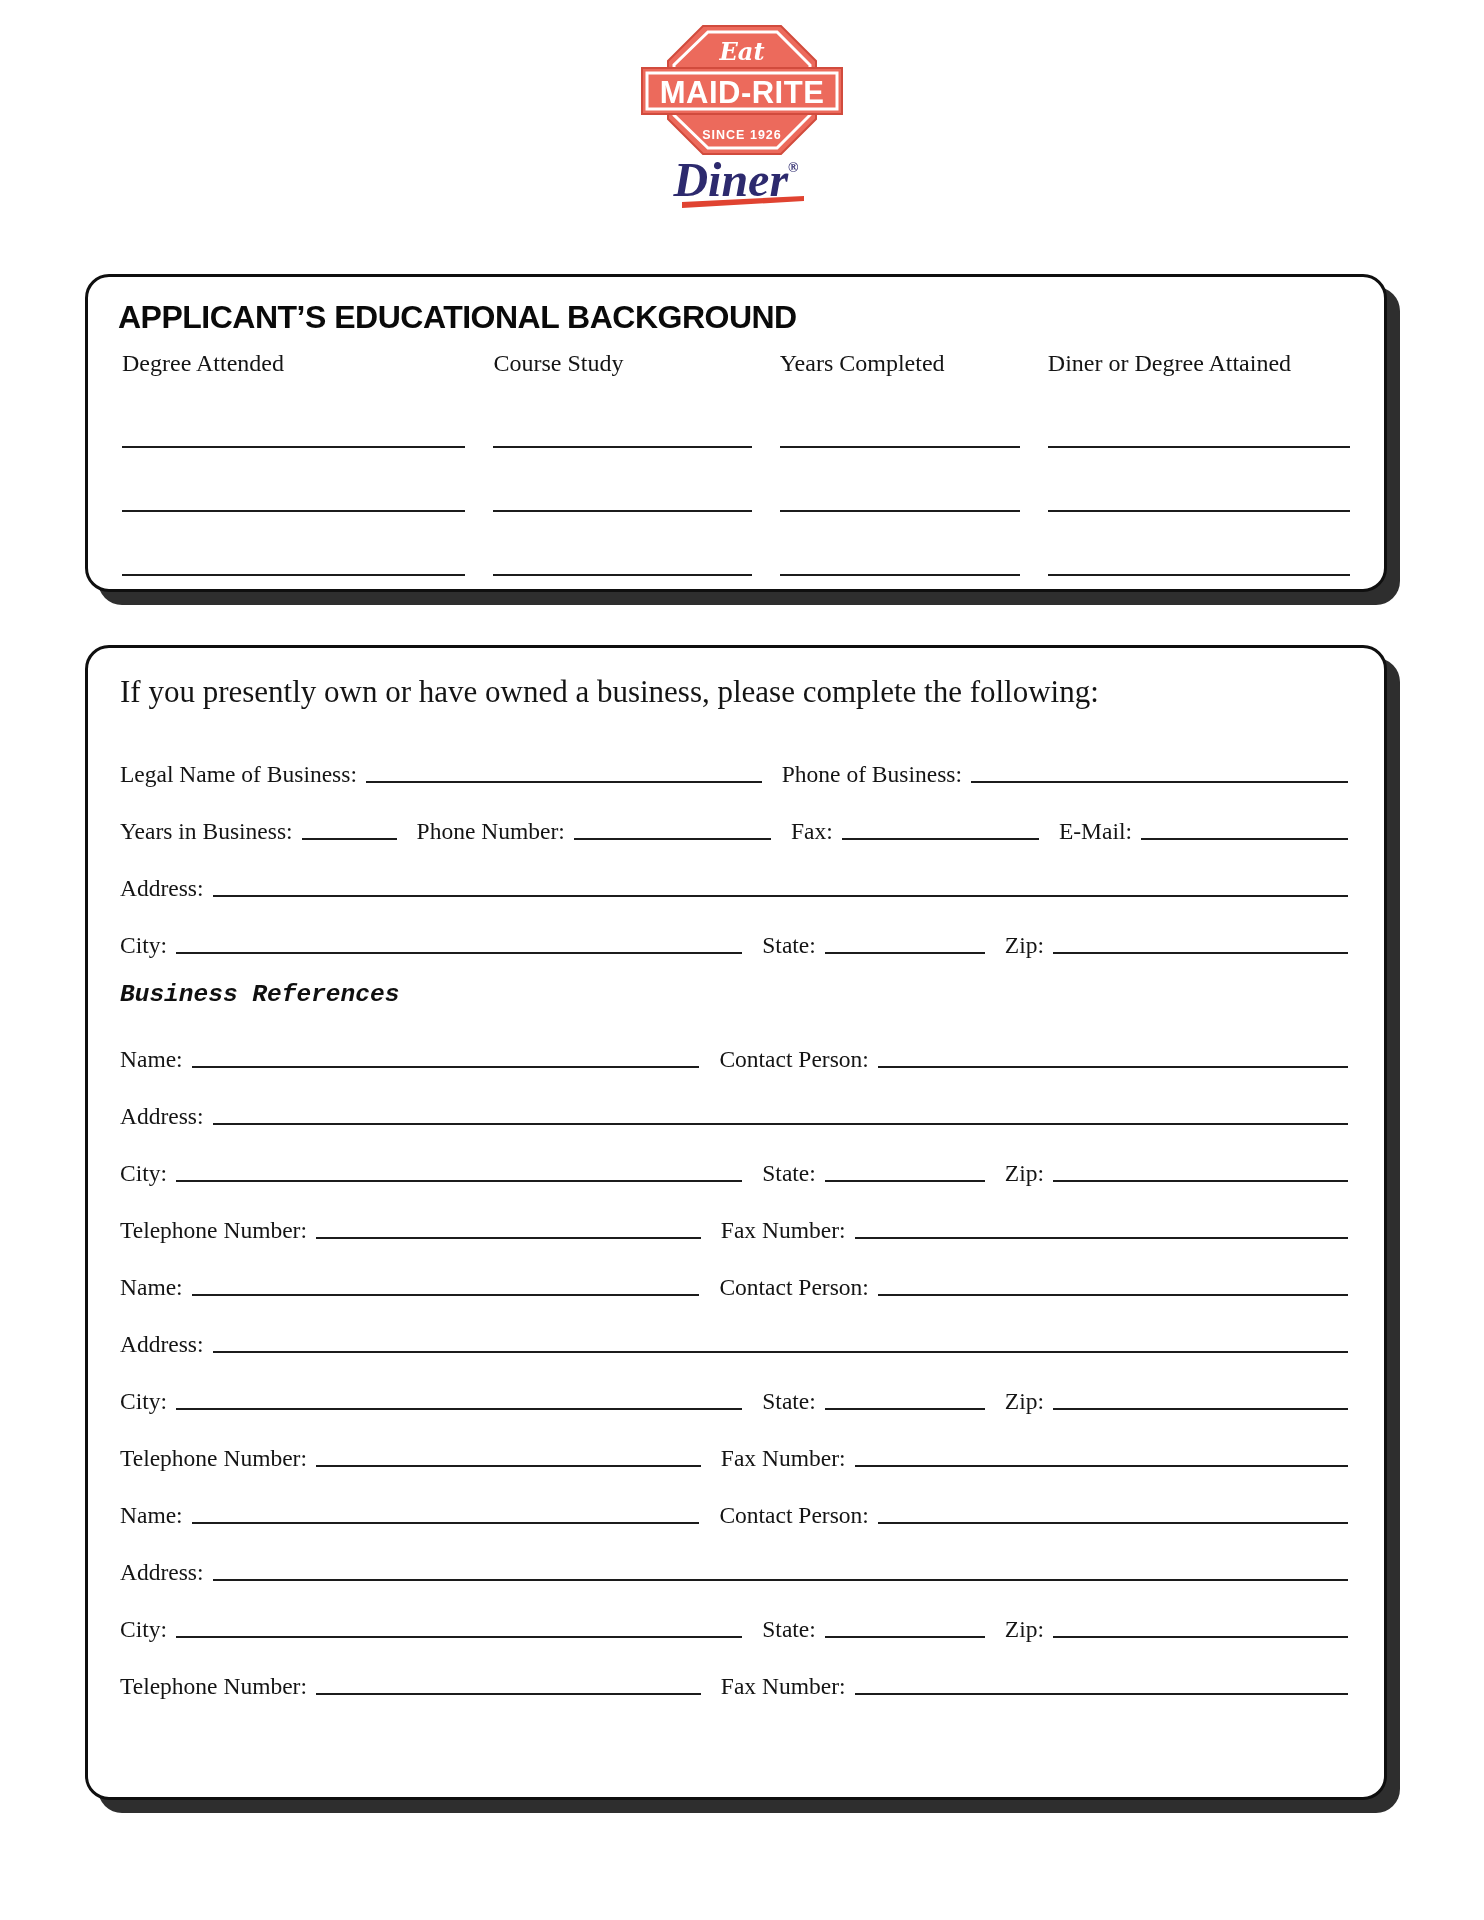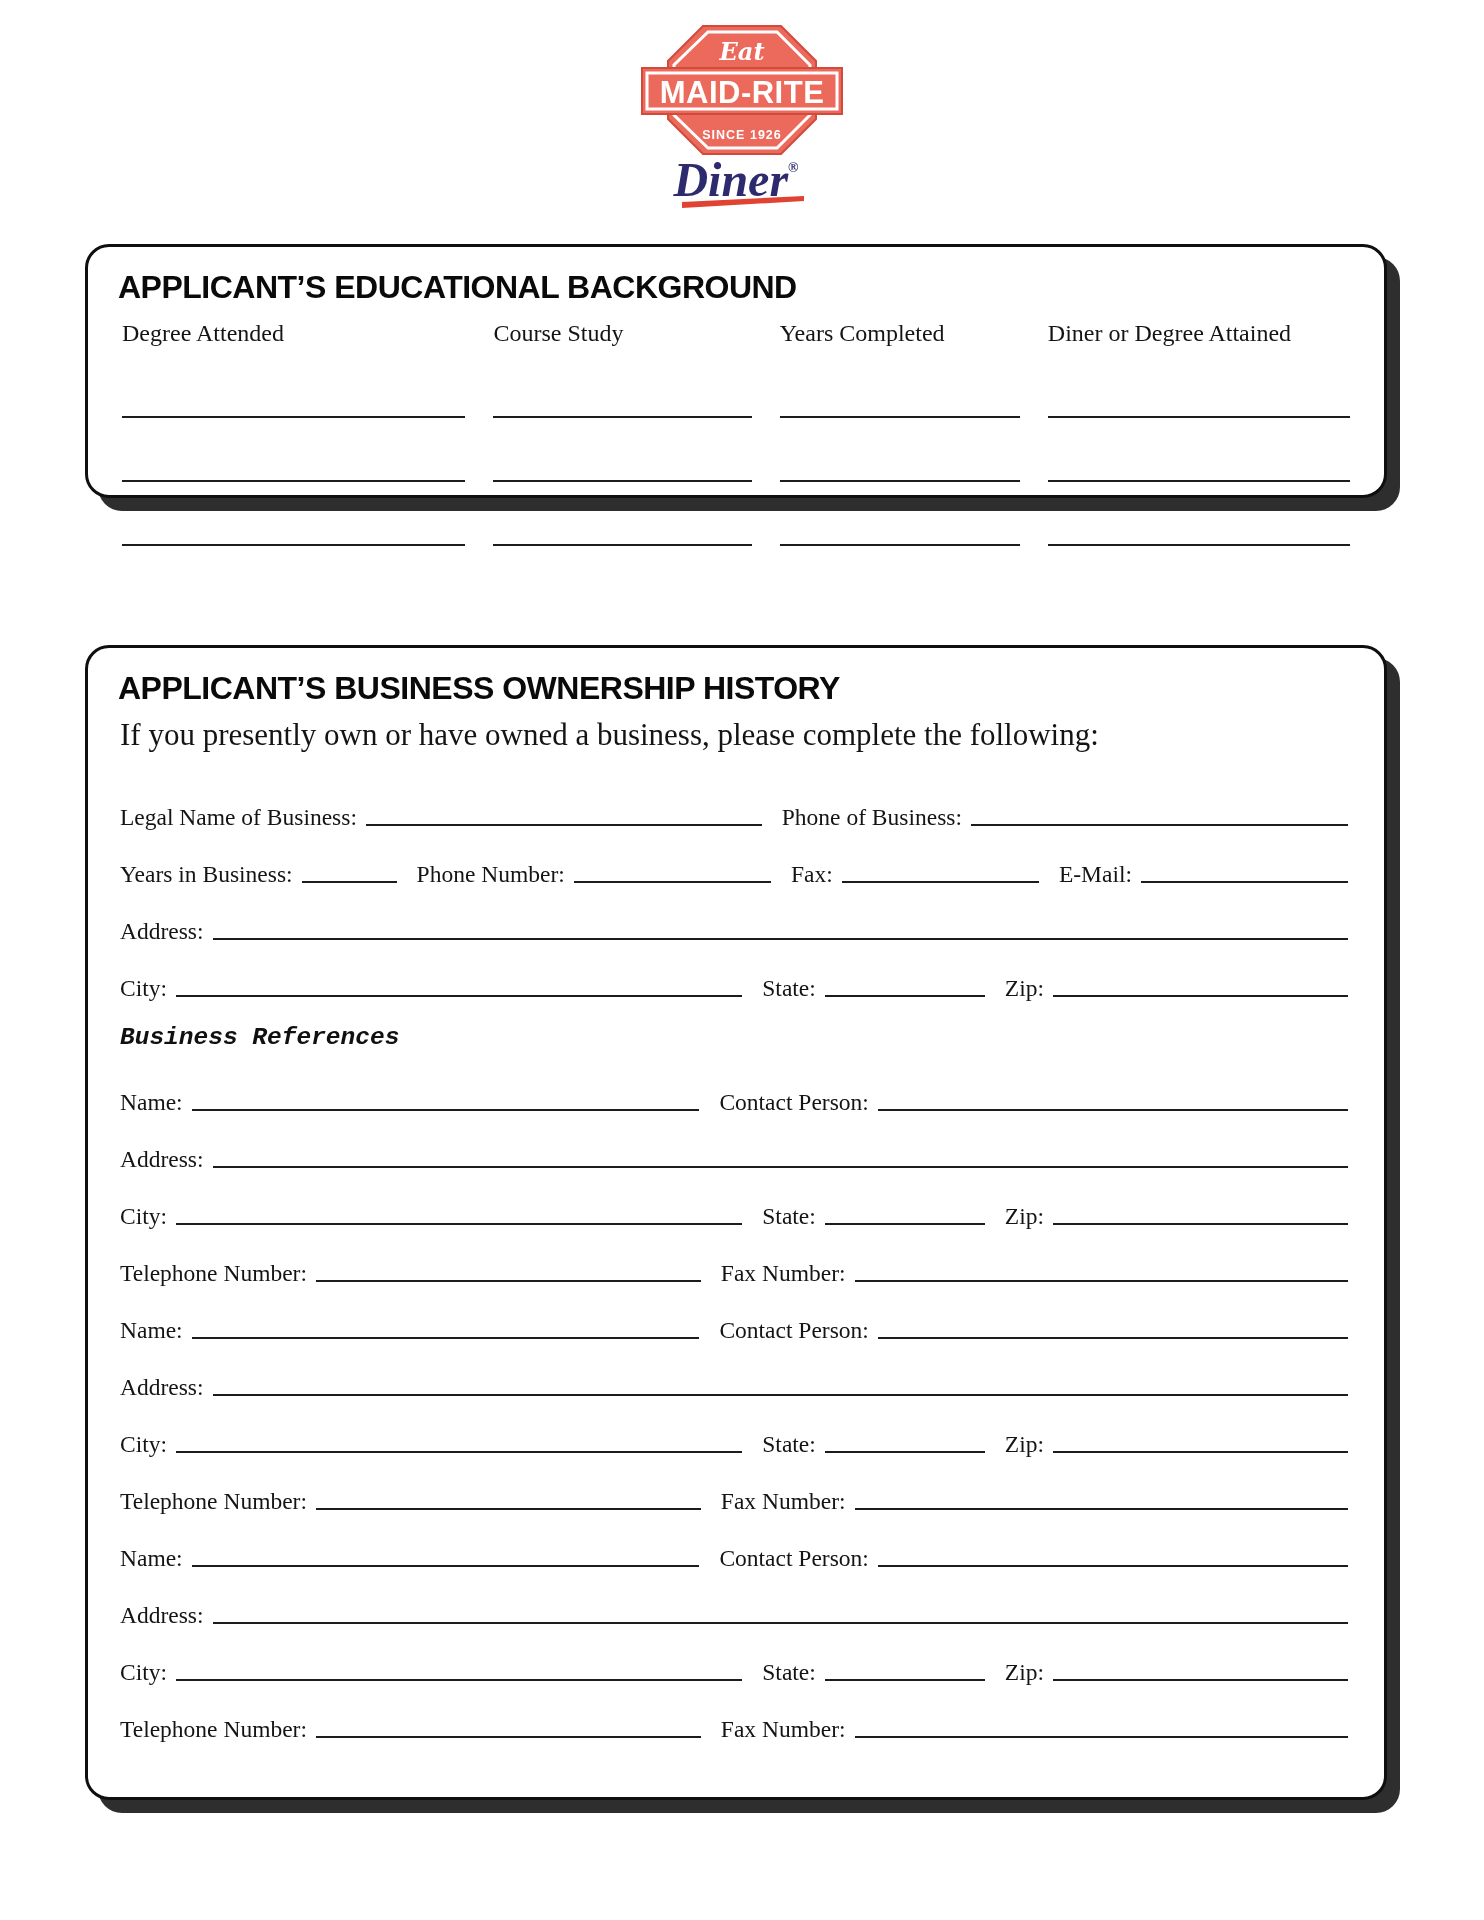--- a/index.html
+++ b/index.html
@@ -11,21 +11,21 @@
   .logo-wrap {
     position:absolute; top:22px; left:0; width:100%;
     display:flex; justify-content:center;
   }
   .panel {
     position:absolute; left:85px; width:1302px; background:#ffffff;
     border:3.5px solid #0f0f0f; border-radius:24px;
     box-shadow:13px 13px 0 #2e2e2e;
     padding:22px 30px;
   }
-  .panel-edu { top:244px; height:254px; }
+  .panel-edu { top:274px; height:318px; }
   .panel-biz { top:645px; height:1155px; }
   .panel-title {
     font-family:"Liberation Sans", sans-serif; font-weight:bold;
     font-size:32px; letter-spacing:-0.5px; color:#0a0a0a; margin-bottom:10px;
   }
   
   .edu-grid {
     display:grid;
     grid-template-columns:1.33fr 1fr 0.93fr 1.17fr;
     column-gap:28px;
@@ -90,21 +90,20 @@
     <div class="edu-ln"></div>
 
     <div class="edu-ln"></div>
     <div class="edu-ln"></div>
     <div class="edu-ln"></div>
     <div class="edu-ln"></div>
   </div>
 </section>
 
 <section class="panel panel-biz">
-  <h2 class="panel-title">APPLICANT’S BUSINESS OWNERSHIP HISTORY</h2>
   <p class="biz-intro">If you presently own or have owned a business, please complete the following:</p>
 
   <div class="row">
     <span class="lbl">Legal Name of Business:</span>
     <span class="ln f105"></span>
     <span class="lbl gap">Phone of Business:</span>
     <span class="ln"></span>
   </div>
 
   <div class="row">

